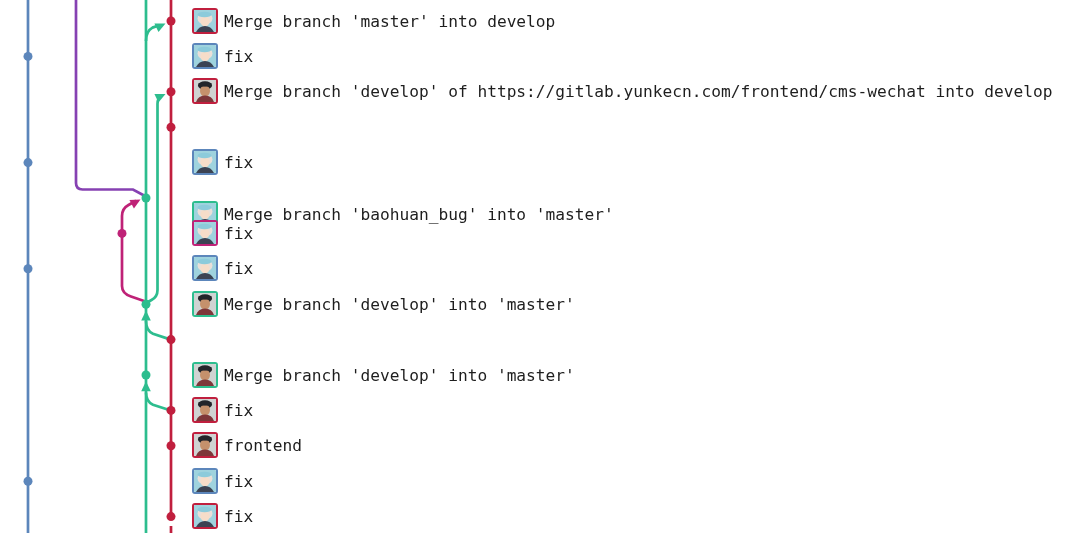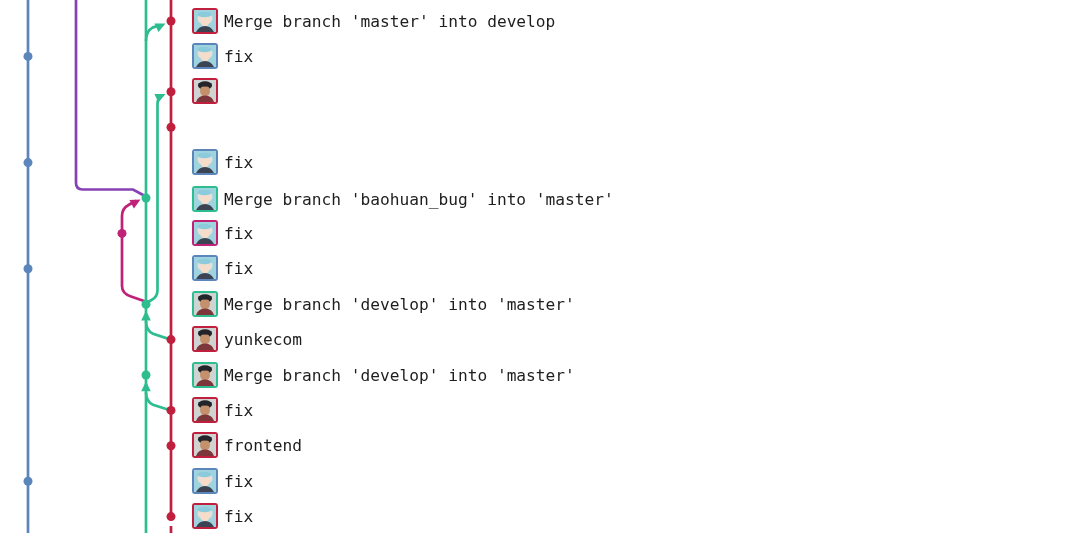--- a/index.html
+++ b/index.html
@@ -95,34 +95,35 @@
     <div class="commit-row" style="top: 74.3px;">
     <span class="avatar" style="border-color: rgb(192, 31, 62);">
   <svg width="22" height="22" viewBox="0 0 22 22">
     <rect x="0" y="0" width="22" height="22" fill="#cfd3d2"></rect>
     <ellipse cx="11" cy="5.5" rx="7" ry="4.2" fill="#23252a"></ellipse>
     <ellipse cx="11" cy="11" rx="5" ry="5.6" fill="#c5916c"></ellipse>
     <rect x="4.6" y="3" width="12.8" height="3.6" fill="#23252a"></rect>
     <path d="M2 22 Q4 15.5 11 15.5 Q18 15.5 20 22 Z" fill="#7d3639"></path>
   </svg>
 </span>
+    <span class="commit-message">Merge branch 'develop' of https://gitlab.yunkecn.com/frontend/cms-wechat into develop</span>
   </div>
     <div class="commit-row" style="top: 145.1px;">
     <span class="avatar" style="border-color: rgb(92, 134, 187);">
   <svg width="22" height="22" viewBox="0 0 22 22">
     <rect x="0" y="0" width="22" height="22" fill="#9fd3de"></rect>
     <ellipse cx="11" cy="8.5" rx="7.5" ry="6" fill="#eadfd8"></ellipse>
     <ellipse cx="11" cy="11.5" rx="4.5" ry="4.8" fill="#f6ddc9"></ellipse>
     <ellipse cx="10.5" cy="4.5" rx="7" ry="2.8" fill="#8ccbdb"></ellipse>
     <path d="M2 22 Q5 16 11 16 Q17 16 20 22 Z" fill="#3c4353"></path>
   </svg>
 </span>
     <span class="commit-message">fix</span>
   </div>
-    <div class="commit-row" style="top: 182px;">
+    <div class="commit-row" style="top: 197px;">
     <span class="avatar" style="border-color: rgb(45, 189, 142);">
   <svg width="22" height="22" viewBox="0 0 22 22">
     <rect x="0" y="0" width="22" height="22" fill="#9fd3de"></rect>
     <ellipse cx="11" cy="8.5" rx="7.5" ry="6" fill="#eadfd8"></ellipse>
     <ellipse cx="11" cy="11.5" rx="4.5" ry="4.8" fill="#f6ddc9"></ellipse>
     <ellipse cx="10.5" cy="4.5" rx="7" ry="2.8" fill="#8ccbdb"></ellipse>
     <path d="M2 22 Q5 16 11 16 Q17 16 20 22 Z" fill="#3c4353"></path>
   </svg>
 </span>
     <span class="commit-message">Merge branch 'baohuan_bug' into 'master'</span>
@@ -156,32 +157,20 @@
   <svg width="22" height="22" viewBox="0 0 22 22">
     <rect x="0" y="0" width="22" height="22" fill="#cfd3d2"></rect>
     <ellipse cx="11" cy="5.5" rx="7" ry="4.2" fill="#23252a"></ellipse>
     <ellipse cx="11" cy="11" rx="5" ry="5.6" fill="#c5916c"></ellipse>
     <rect x="4.6" y="3" width="12.8" height="3.6" fill="#23252a"></rect>
     <path d="M2 22 Q4 15.5 11 15.5 Q18 15.5 20 22 Z" fill="#7d3639"></path>
   </svg>
 </span>
     <span class="commit-message">Merge branch 'develop' into 'master'</span>
   </div>
-    <div class="commit-row" style="top: 322.1px;">
-    <span class="avatar" style="border-color: rgb(192, 31, 62);">
-  <svg width="22" height="22" viewBox="0 0 22 22">
-    <rect x="0" y="0" width="22" height="22" fill="#cfd3d2"></rect>
-    <ellipse cx="11" cy="5.5" rx="7" ry="4.2" fill="#23252a"></ellipse>
-    <ellipse cx="11" cy="11" rx="5" ry="5.6" fill="#c5916c"></ellipse>
-    <rect x="4.6" y="3" width="12.8" height="3.6" fill="#23252a"></rect>
-    <path d="M2 22 Q4 15.5 11 15.5 Q18 15.5 20 22 Z" fill="#7d3639"></path>
-  </svg>
-</span>
-    <span class="commit-message">yunkecom</span>
-  </div>
     <div class="commit-row" style="top: 357.5px;">
     <span class="avatar" style="border-color: rgb(45, 189, 142);">
   <svg width="22" height="22" viewBox="0 0 22 22">
     <rect x="0" y="0" width="22" height="22" fill="#cfd3d2"></rect>
     <ellipse cx="11" cy="5.5" rx="7" ry="4.2" fill="#23252a"></ellipse>
     <ellipse cx="11" cy="11" rx="5" ry="5.6" fill="#c5916c"></ellipse>
     <rect x="4.6" y="3" width="12.8" height="3.6" fill="#23252a"></rect>
     <path d="M2 22 Q4 15.5 11 15.5 Q18 15.5 20 22 Z" fill="#7d3639"></path>
   </svg>
 </span>

